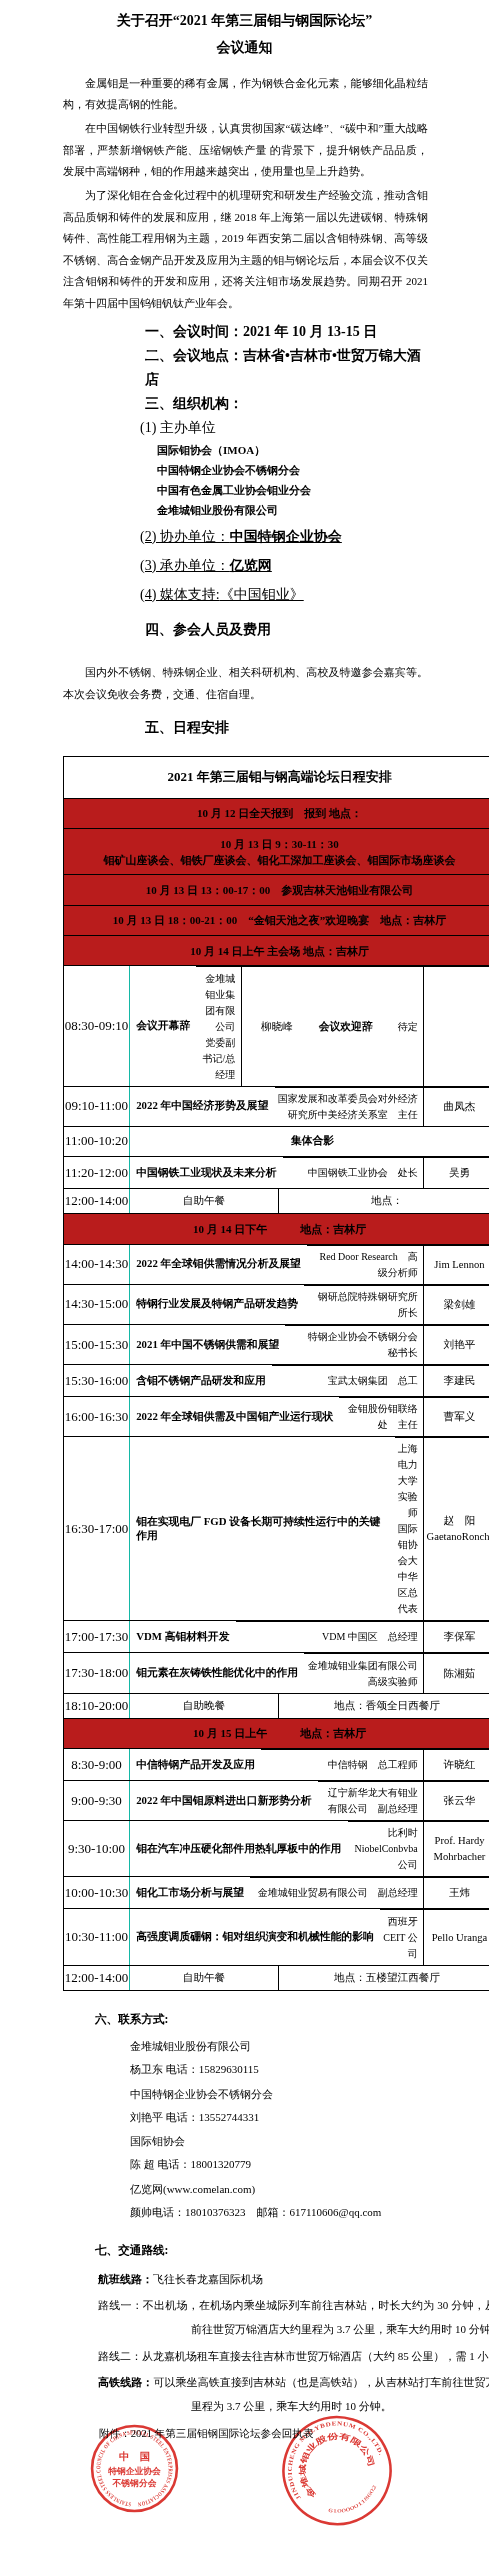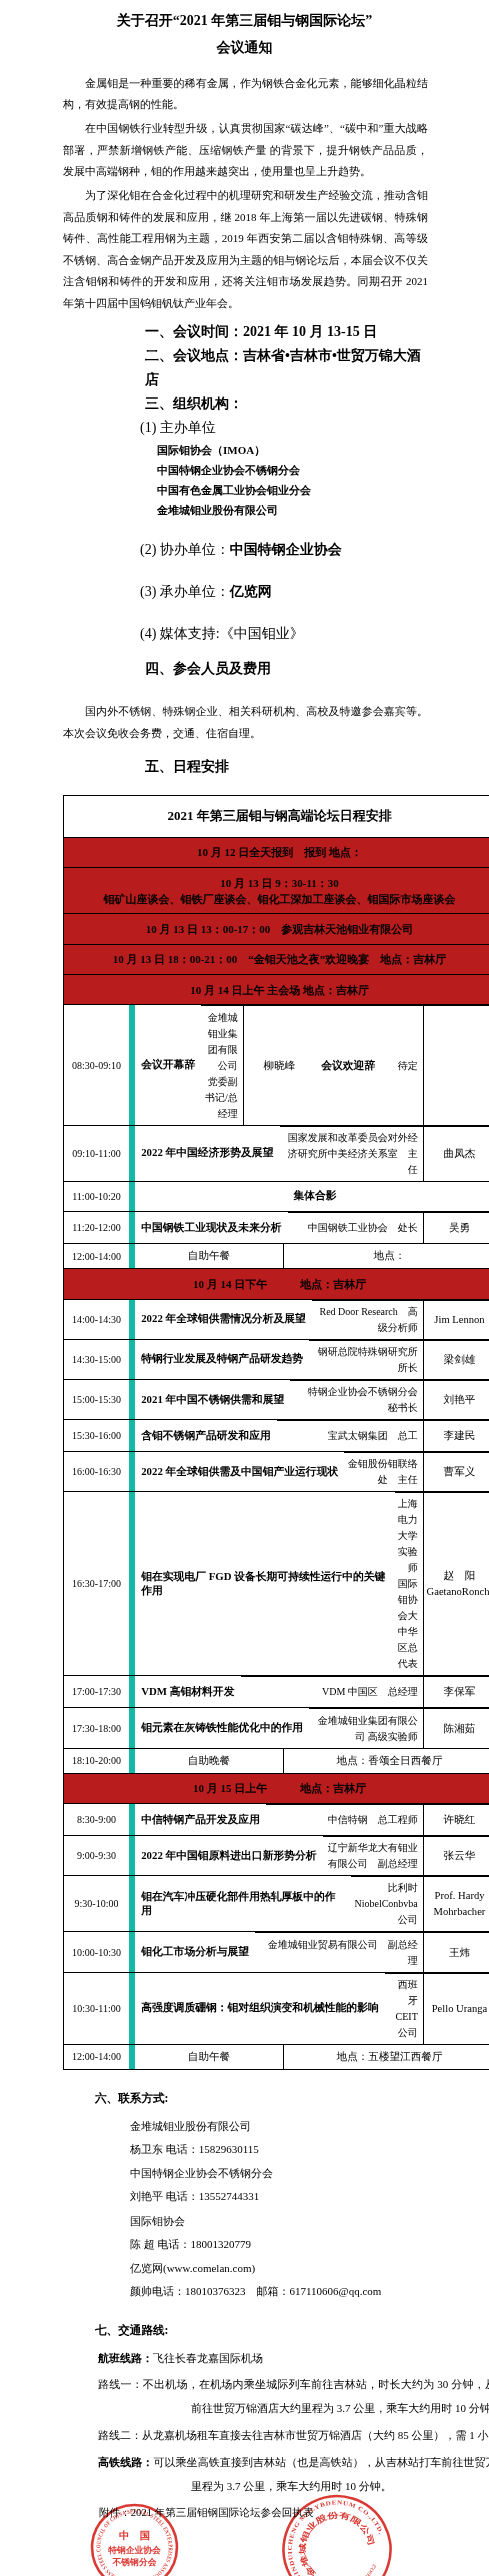--- a/index.html
+++ b/index.html
@@ -8,35 +8,35 @@
   
   .doc-title{text-align:center;font-weight:bold;font-size:14px;line-height:20.6px;}
   .doc-title.t1{padding-top:11px;}
   .doc-title.t2{margin-top:6.2px;}
   .content{padding:0 61px 0 63px;}
   .paras{margin-top:14.4px;}
   .paras p{margin:2.1px 0 0 0;text-indent:2em;font-size:11px;line-height:21.6px;text-align:justify;}
   .seclist{margin-top:5.2px;}
   .sec{padding-left:82px;font-size:14px;line-height:24px;}
   .sec.sub{padding-left:77px;}
-  .sec.gap{margin-top:18px;}
+  .sec.gap{margin-top:5px;text-decoration:underline;}
   .sec.big{margin-top:11.3px;}
   .org{padding-left:94px;font-weight:bold;font-size:11px;line-height:20px;}
   .wide{font-size:11px;line-height:21.6px;text-indent:2em;text-align:justify;margin-top:20px;}
   .b{font-weight:bold;}
   
   .sched{border:1.5px solid #000;margin:15.5px 0 0 63px;width:433px;box-sizing:border-box;}
   .srow{border-top:1px solid #000;display:flex;align-items:stretch;}
   .srow:first-child{border-top:none;}
   .sr-cap{display:block;text-align:center;font-weight:bold;font-size:13px;padding:11.3px 2.1px;}
   .session{background:#b91c1c;font-weight:bold;font-size:11px;display:flex;flex-direction:column;
            align-items:center;justify-content:center;min-height:14.4px;padding:6.7px 5.2px;text-align:center;
            line-height:16px;flex:1;}
-  .time{flex:0 0 65px;border-right:6px solid #14b8a6;display:flex;align-items:center;justify-content:center;
-        font-size:10px;font-family:"Liberation Serif","DejaVu Serif",serif;}
+  .time{flex:0 0 65px;border-right:1px solid #14b8a6;display:flex;align-items:center;justify-content:center;
+        font-size:13px;font-family:"Liberation Serif","DejaVu Serif",serif;}
   .segs{flex:1;display:flex;min-width:0;}
   .seg{border-top:1px solid #000;}
   .seg:first-child{border-top:none;}
   .seg.title{font-weight:bold;font-size:10.8px;padding:5.2px 6.2px;min-height:12.4px;display:flex;align-items:center;}
   .seg.speaker{display:flex;min-height:30px;flex:1;}
   .seg.speaker .aff{flex:1;display:flex;flex-direction:column;justify-content:center;text-align:right;
                     padding:3.1px 5.2px 3.1px 3.1px;font-size:10px;line-height:16px;min-width:0;}
   .seg.speaker .who{flex:0 0 71px;border-left:1px solid #000;display:flex;flex-direction:column;
                     justify-content:center;text-align:center;font-size:10.6px;line-height:16px;}
   .seg.center1{font-weight:bold;font-size:10.8px;text-align:center;padding:7.7px 3.1px;flex:1;

